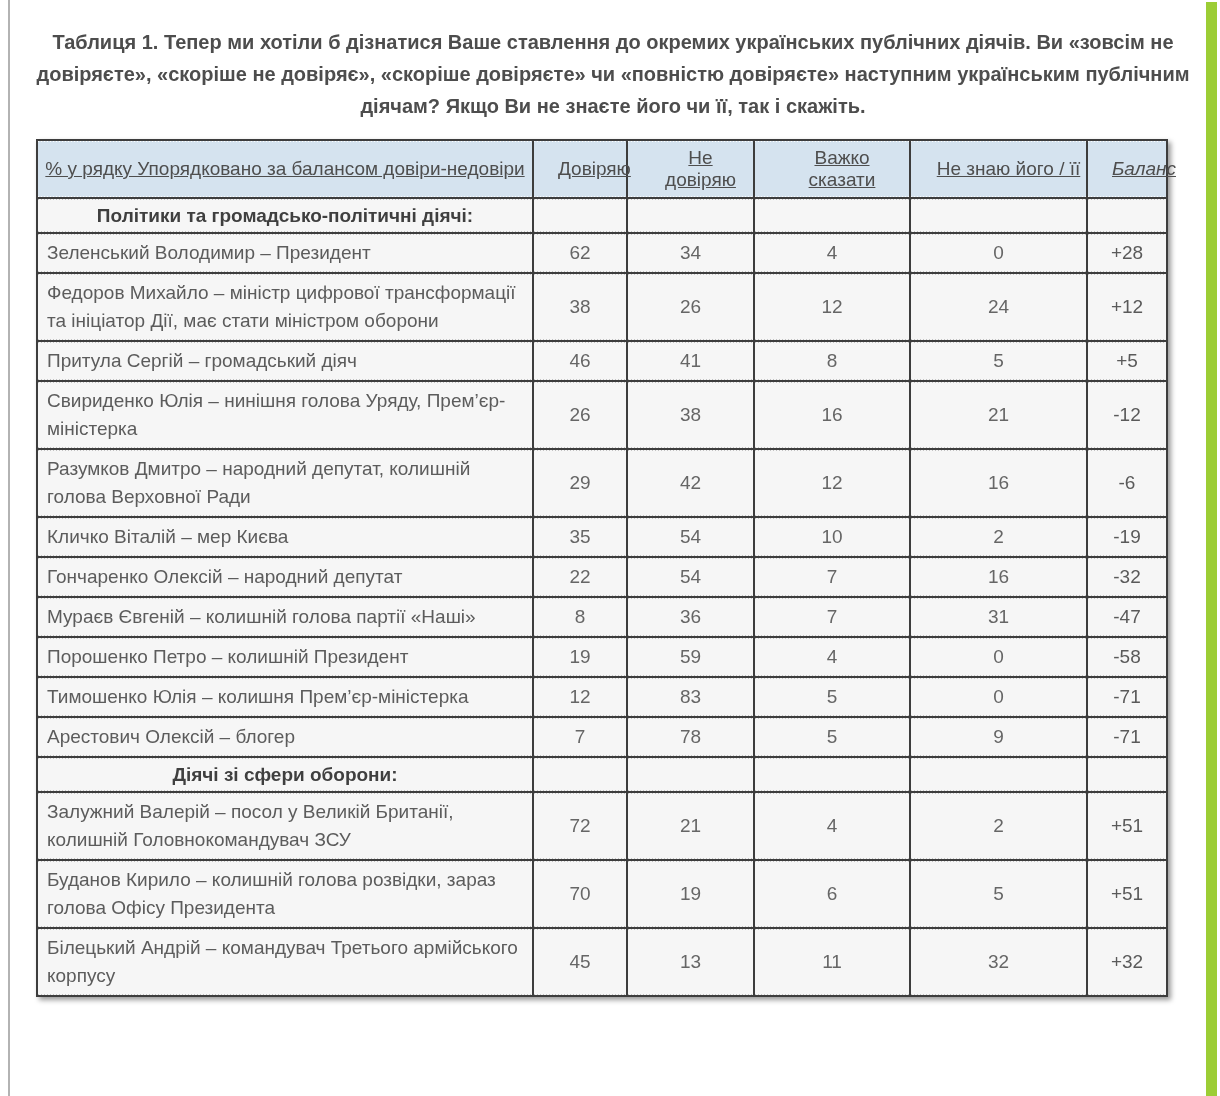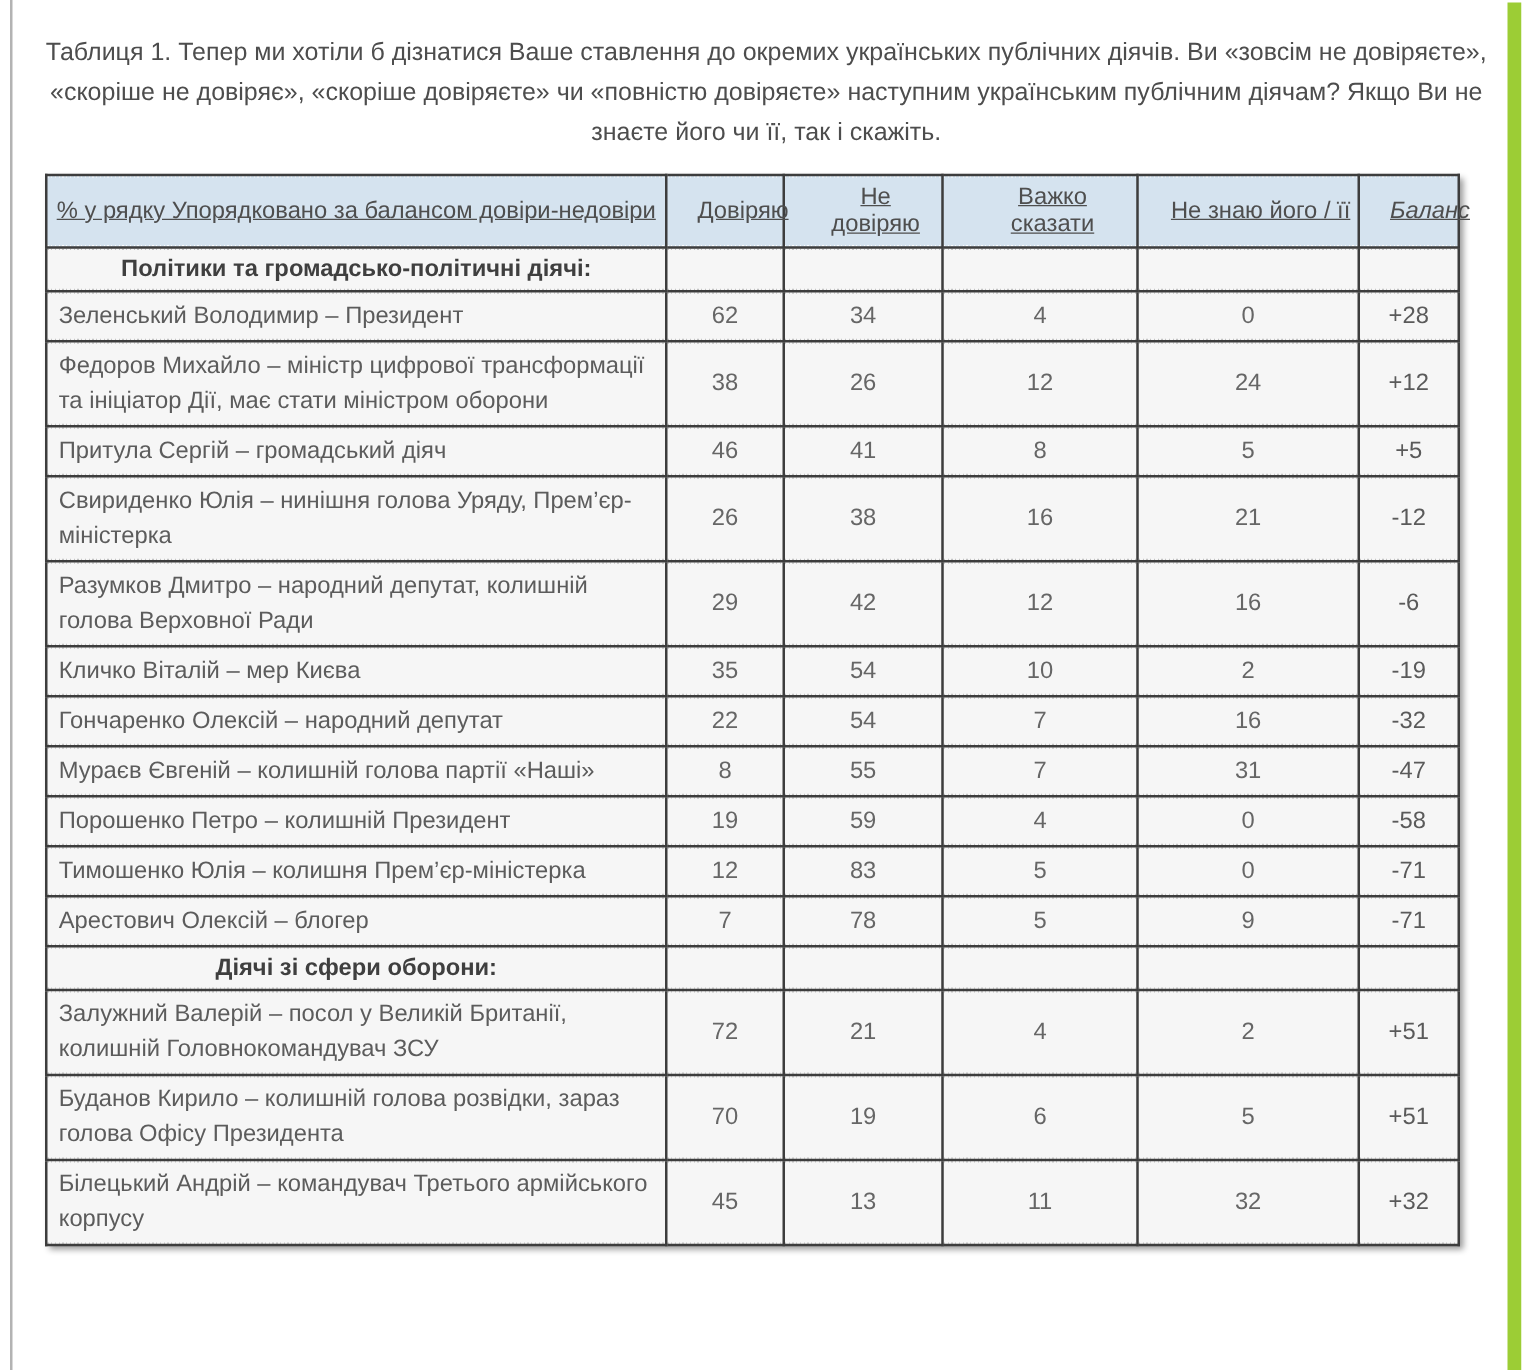--- a/index.html
+++ b/index.html
@@ -37,21 +37,21 @@
     top: 2px;
     bottom: 0;
     width: 11px;
     background: var(--accent-green);
   }
   .page-title {
     margin: 26px 30px 17px 36px;
     text-align: center;
     font-size: 20px;
     line-height: 32px;
-    font-weight: normal;
+    font-weight: bold;
     color: #4d4d4d;
   }
   table.trust-table {
     margin-left: 36px;
     width: 1130px;
     border-collapse: collapse;
     table-layout: fixed;
     border: 2px solid var(--border-dark);
     box-shadow: 3px 3px 5px rgba(0,0,0,0.40);
     font-size: 19px;
@@ -192,21 +192,21 @@
         <td class="name-cell">Гончаренко Олексій – народний депутат</td>
         <td class="num-cell">22</td>
         <td class="num-cell">54</td>
         <td class="num-cell">7</td>
         <td class="num-cell">16</td>
         <td class="num-cell balance-cell">-32</td>
       </tr>
       <tr>
         <td class="name-cell">Мураєв Євгеній – колишній голова партії «Наші»</td>
         <td class="num-cell">8</td>
-        <td class="num-cell">55</td>
+        <td class="num-cell">36</td>
         <td class="num-cell">7</td>
         <td class="num-cell">31</td>
         <td class="num-cell balance-cell">-47</td>
       </tr>
       <tr>
         <td class="name-cell">Порошенко Петро – колишній Президент</td>
         <td class="num-cell">19</td>
         <td class="num-cell">59</td>
         <td class="num-cell">4</td>
         <td class="num-cell">0</td>

